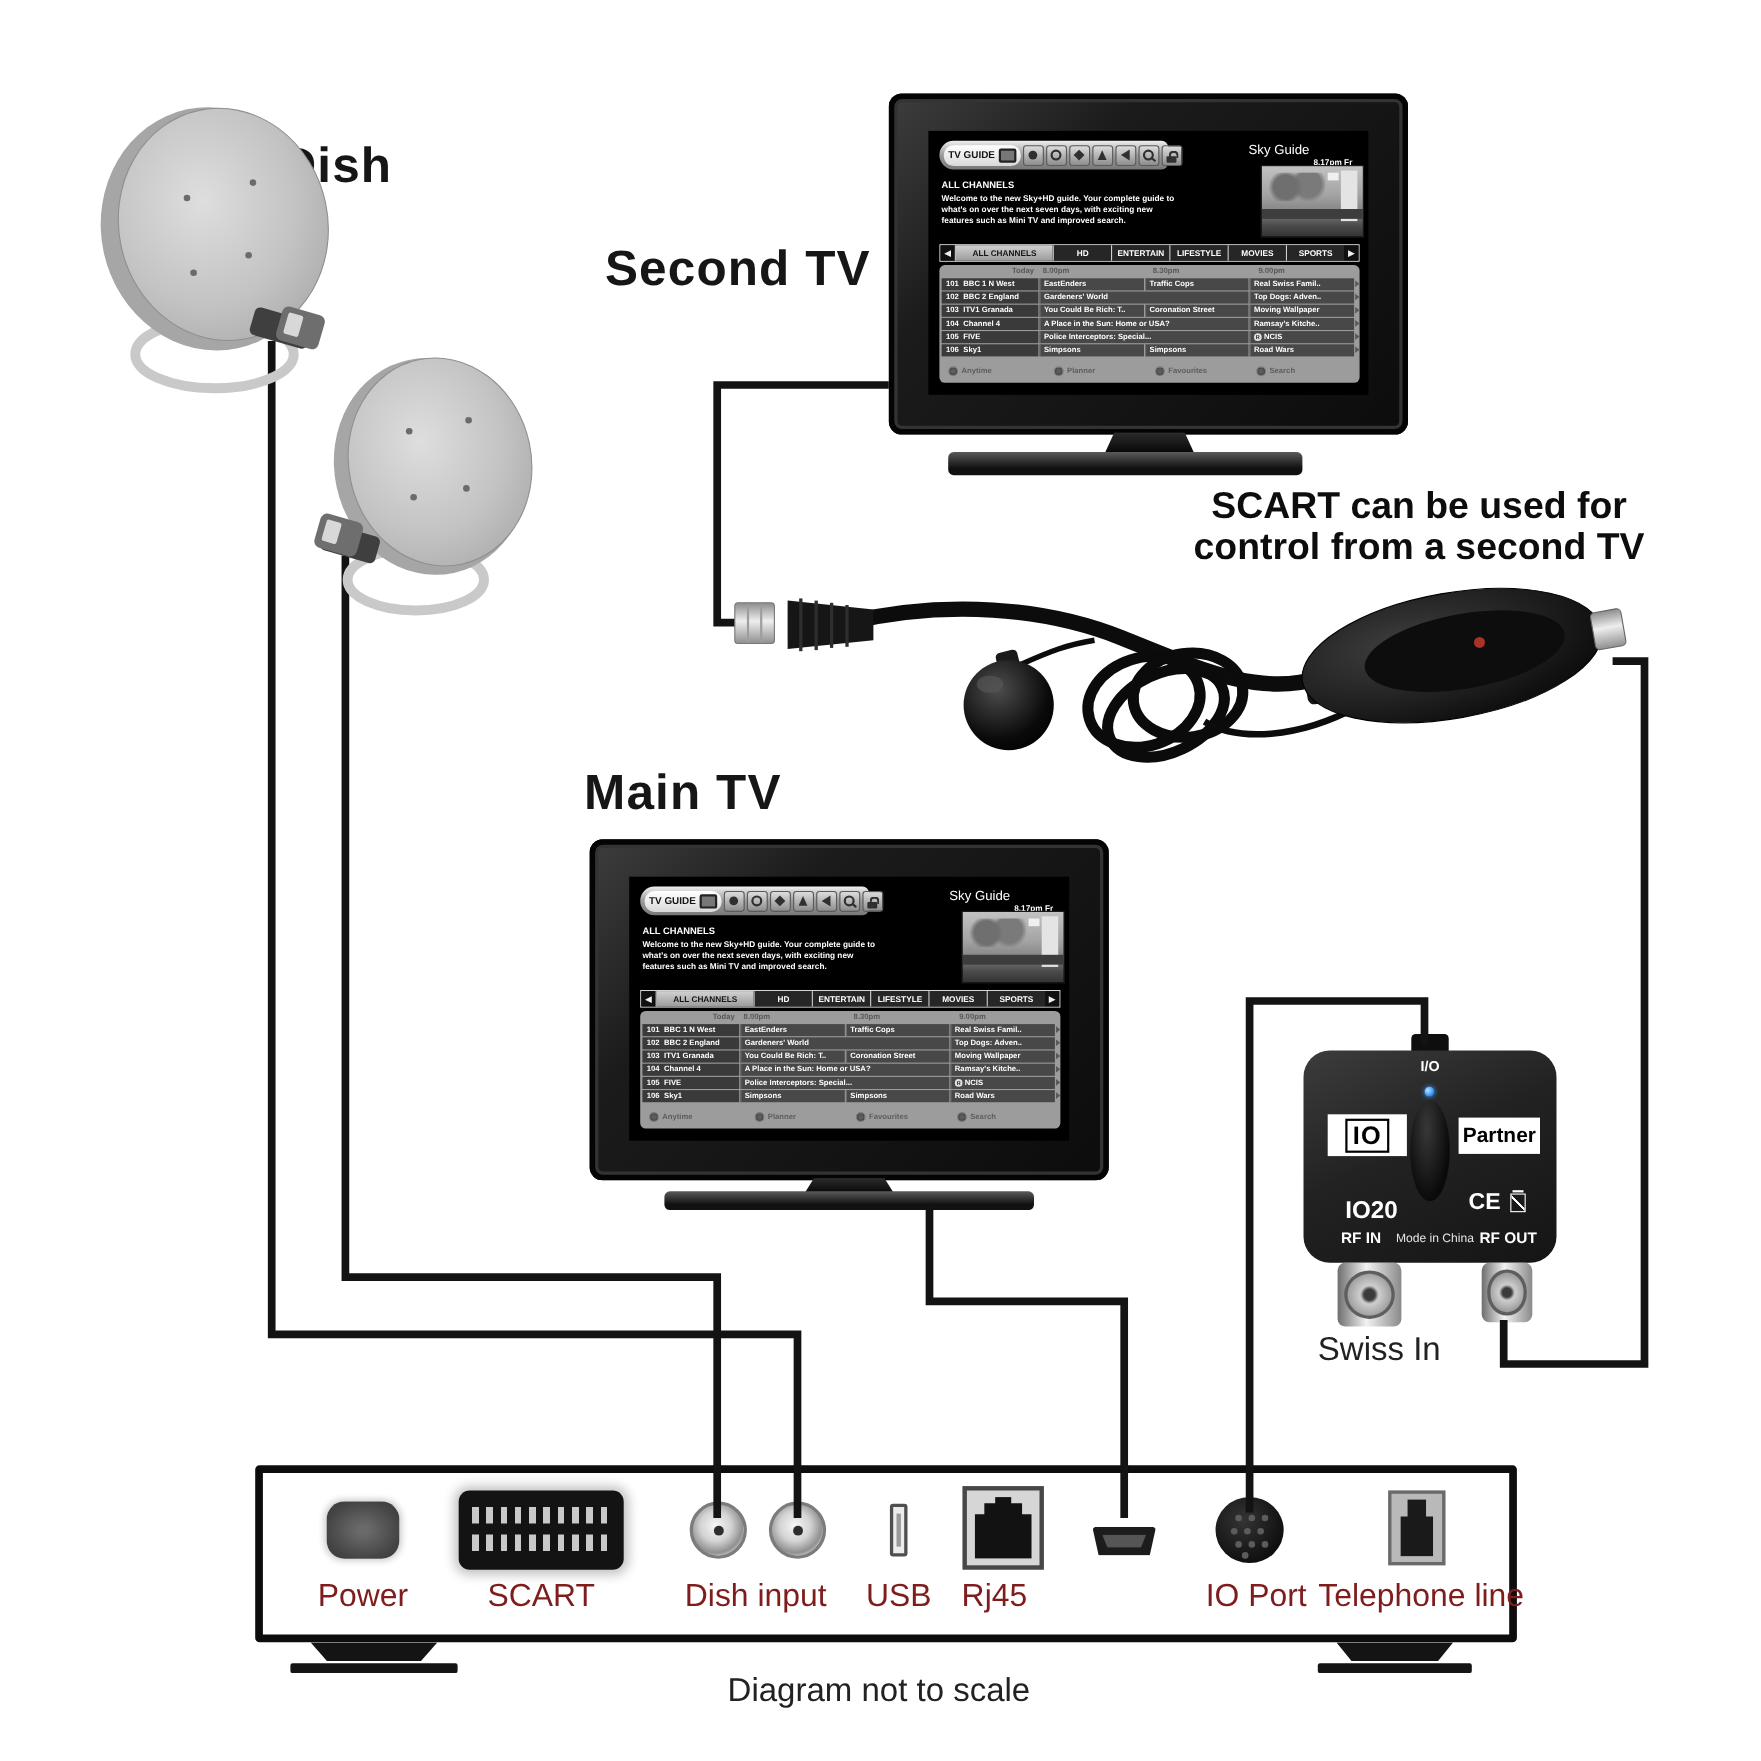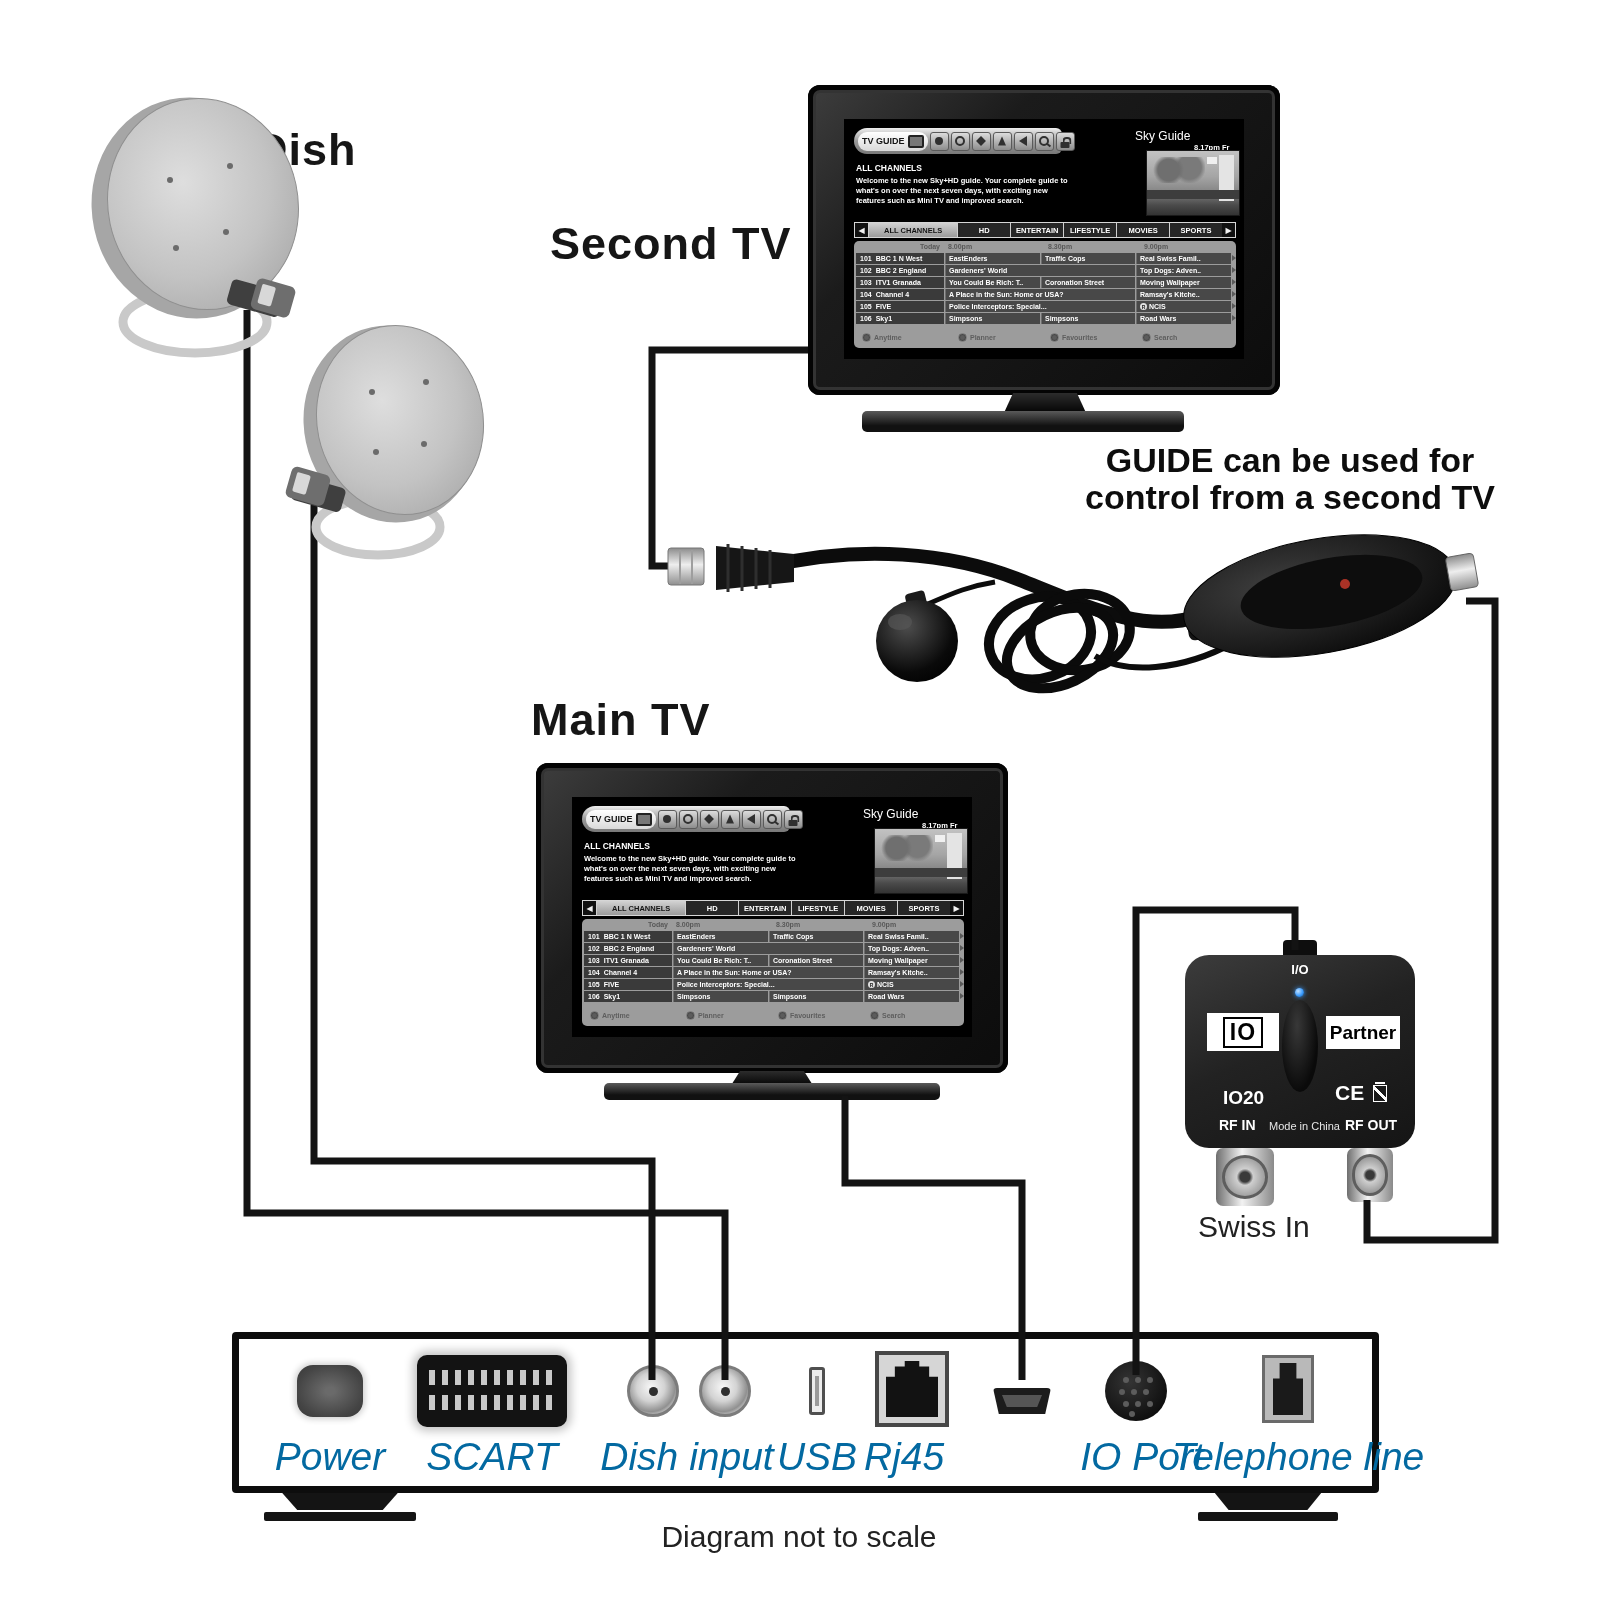--- a/index.html
+++ b/index.html
@@ -106,41 +106,41 @@
   .io-led { position:absolute; left:110px; top:33px; width:9px; height:9px; border-radius:50%;
     background:radial-gradient(circle at 35% 35%, #bfe0ff 0%, var(--led-blue,#3b9cff) 55%, #0e4f8d 100%);
     box-shadow:0 0 5px var(--led-blue,#3b9cff); }
   .io-gloss { position:absolute; left:97px; top:45px; width:36px; height:92px; border-radius:50%;
     background:radial-gradient(ellipse at 42% 28%, #383838 0%, #0a0a0a 70%); }
   .io-logo { position:absolute; left:22px; top:58px; width:72px; height:38px; background:#fff; color:#000;
     display:flex; align-items:center; justify-content:center; }
   .io-logo span { border:2.5px solid #000; padding:0 5px; font-weight:bold; font-size:23px; letter-spacing:1px; line-height:27px; }
   .io-partner { position:absolute; left:141px; top:61px; width:74px; height:33px; background:#fff; color:#000;
     display:flex; align-items:center; justify-content:center; font-weight:bold; font-size:19px; }
-  .io-model { position:absolute; left:38px; top:132px; font-size:19px; font-weight:bold; }
+  .io-model { position:absolute; left:38px; top:132px; font-size:22px; font-weight:bold; }
   .io-ce { position:absolute; left:150px; top:126px; font-size:21px; font-weight:bold; display:flex; gap:9px; align-items:center; }
   .bin { position:relative; width:12px; height:15px; border:1.5px solid #fff; display:inline-block;
     background:linear-gradient(45deg, transparent 44%, #fff 44% 56%, transparent 56%); }
   .bin::before { content:""; position:absolute; left:1px; right:1px; top:-4px; height:2px; background:#fff; }
   .io-rfin  { position:absolute; left:34px;  top:162px; font-size:14px; font-weight:bold; }
   .io-made  { position:absolute; left:84px;  top:165px; font-size:11px; color:#e6e6e6; }
   .io-rfout { position:absolute; left:160px; top:162px; font-size:14px; font-weight:bold; }
   .io-conn { position:absolute; border-radius:7px; background:linear-gradient(90deg,#6e6e6e 0%,#f2f2f2 45%,#8a8a8a 100%); }
   #io-conn-left  { left:1216px; top:1148px; width:58px; height:58px; }
   #io-conn-right { left:1347px; top:1148px; width:46px; height:54px; }
   .io-conn::after { content:""; position:absolute; left:10%; right:10%; top:12%; bottom:12%;
     border-radius:50%; border:3px solid #5e5e5e;
     background:radial-gradient(circle, #3a3a3a 0 18%, #cfcfcf 30%, #8f8f8f 85%); }
 
   
   #receiver { position:absolute; left:232px; top:1332px; width:1147px; height:161px;
     background:#fff; border:7px solid #0d0d0d; border-radius:4px; box-sizing:border-box; }
   .port { position:absolute; }
   .port-label { position:absolute; top:96px; width:240px; margin-left:-120px; text-align:center;
-    font-size:39px; color:#0369a1; white-space:nowrap;font-style:italic; }
+    font-size:29px; color:#7f1d1d; white-space:nowrap; }
   .p-power { background:radial-gradient(#6a6a6a 10%,#454545 70%,#383838); border-radius:16px;
     box-shadow:0 0 6px 2px #cfcfcf; }
   .p-scart { background:#131313; border-radius:10px; box-shadow:0 0 10px 4px #c4c4c4; }
   .p-scart i { position:absolute; left:12px; right:12px; height:15px;
     background:repeating-linear-gradient(90deg,#c9c9c9 0 6px, transparent 6px 13px); }
   .p-scart i:nth-child(1) { top:15px; } .p-scart i:nth-child(2) { top:40px; }
   .p-fconn { position:absolute; width:52px; height:52px; border-radius:50%; border:3px solid #7c7c7c; box-sizing:border-box;
     background:radial-gradient(circle at 45% 42%, #f7f7f7 0%, #d3d3d3 38%, #909090 66%, #dcdcdc 82%); }
   .p-fconn::after { content:""; position:absolute; left:50%; top:50%; width:9px; height:9px; margin:-4.5px;
     border-radius:50%; background:#2e2e2e; }
@@ -173,21 +173,21 @@
 </style>
 </head>
 <body>
 
 <div id="canvas">
 
   <div class="big-label" id="lbl-dish">Dish</div>
   <div class="big-label" id="lbl-second">Second TV</div>
   <div class="big-label" id="lbl-main">Main TV</div>
   <div id="tvlink-note">
-    <span style="display:block">GUIDE can be used for</span>
+    <span style="display:block">SCART can be used for</span>
     <span style="display:block">control from a second TV</span>
   </div>
   <div id="lbl-aerial">Swiss In</div>
   <div id="lbl-scale">Diagram not to scale</div>
 
   <div class="tv" id="tv-second">
     <div class="tv-screen">
       <div class="epg" id="epg-a">
           <div class="epg-toolbar">
             <div class="tvguide-pill">

